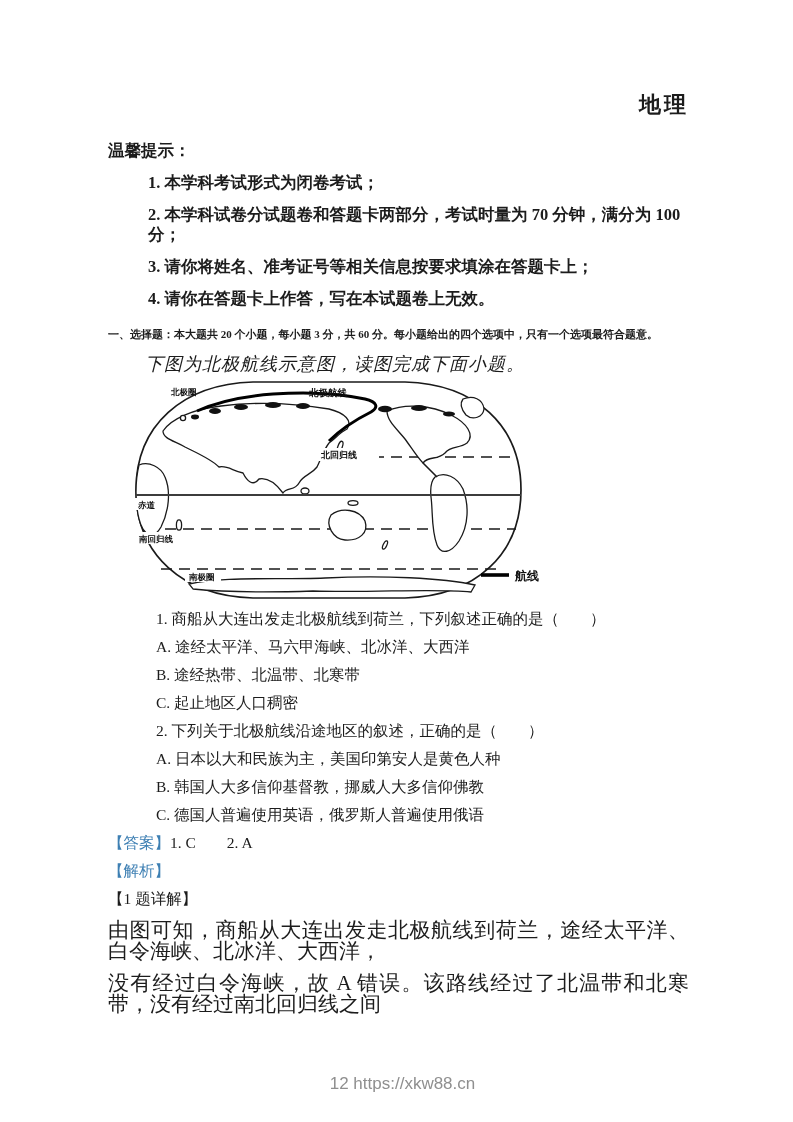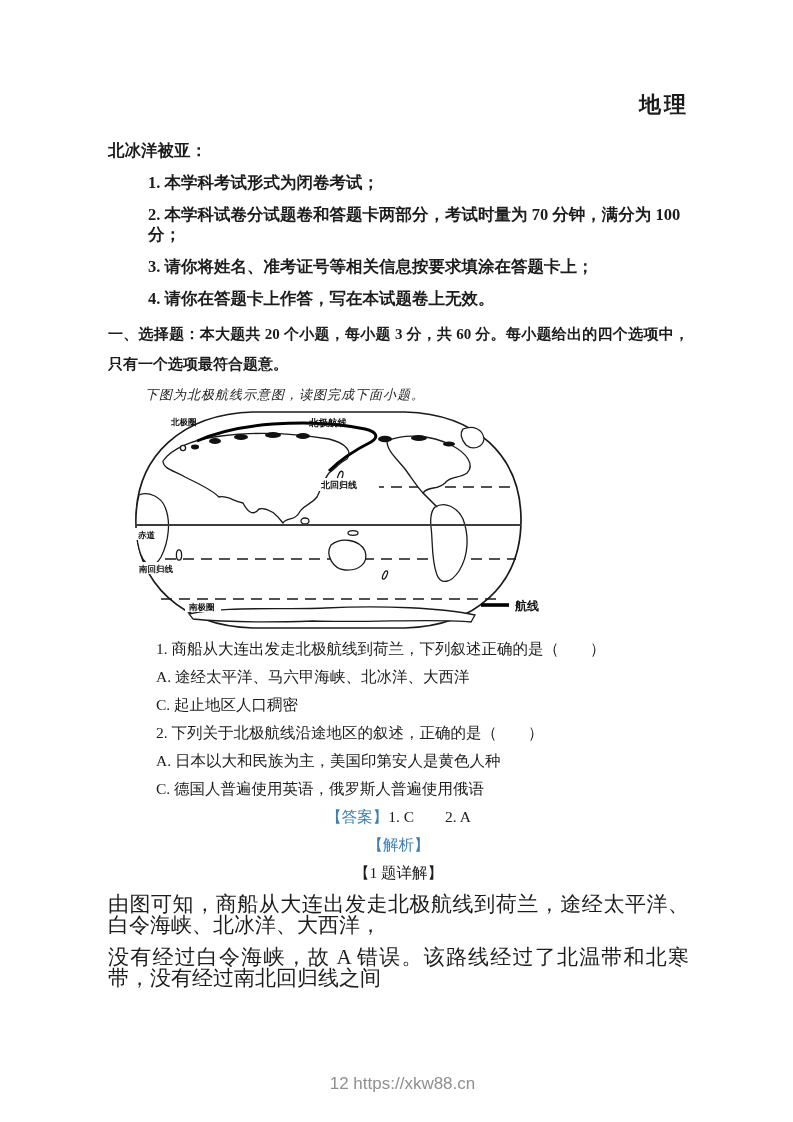--- a/index.html
+++ b/index.html
@@ -5,42 +5,42 @@
   * { margin:0; padding:0; box-sizing:border-box; }
   html,body { background:#ffffff; }
   body {
     width:793px; height:1122px; position:relative; overflow:hidden;
     font-family:"Liberation Serif", serif; color:#1c1c1c;
   }
   .page { padding:92px 104px 0 108px; }
   .title { text-align:right; font-size:22px; font-weight:bold; letter-spacing:3px; line-height:26px; }
   .notice-heading { margin-top:22px; font-size:16.5px; font-weight:bold; line-height:21px; }
   .notice-item { margin-top:12px; font-size:16.5px; font-weight:bold; line-height:20px;margin-left:40px; }
-  .section-heading { margin-top:10px; font-size:15px; font-weight:bold; line-height:30px; text-align:justify; }
-  .intro { margin-top:5px; font-size:13px; font-style:italic; line-height:21px; text-indent:37px; letter-spacing:1px;font-family:Liberation Serif, serif; }
+  .section-heading { margin-top:10px; font-size:11px; font-weight:bold; line-height:30px; text-align:justify; }
+  .intro { margin-top:5px; font-size:18px; font-style:italic; line-height:21px; text-indent:37px; letter-spacing:1px;font-family:Liberation Serif, serif; }
   .map-figure { margin:4px 0 0 25px; width:424px; height:222px; }
   .qline { margin-top:8px; font-size:15.5px; line-height:20px;margin-left:48px; }
-  .answer-line { margin-top:8px; font-size:15.5px; line-height:20px;text-align:center; }
+  .answer-line { margin-top:8px; font-size:15.5px; line-height:20px; }
   .blue { color:#3d7fb3; }
   .para { margin-top:11px; font-size:21px; line-height:21px; text-align:justify; }
   .footer {
     position:absolute; left:12px; right:0; bottom:28px; text-align:center;
     font-family:"Liberation Sans", sans-serif; font-size:17px; color:#8f8f8f;
   }
   .map-label { font-family:"Liberation Serif", serif; font-weight:bold; }
 </style>
 </head>
 <body>
 
 <div class="page">
 
   <h1 class="title">地理</h1>
 
   <div>
-    <div class="notice-heading">北冰洋被亚：</div>
+    <div class="notice-heading">温馨提示：</div>
     <div class="notice-item">1. 本学科考试形式为闭卷考试；</div>
     <div class="notice-item">2. 本学科试卷分试题卷和答题卡两部分，考试时量为 70 分钟，满分为 100 分；</div>
     <div class="notice-item">3. 请你将姓名、准考证号等相关信息按要求填涂在答题卡上；</div>
     <div class="notice-item">4. 请你在答题卡上作答，写在本试题卷上无效。</div>
   </div>
 
   <div class="section-heading">一、选择题：本大题共 20 个小题，每小题 3 分，共 60 分。每小题给出的四个选项中，只有一个选项最符合题意。</div>
 
   <div class="intro">下图为北极航线示意图，读图完成下面小题。</div>
 
@@ -104,26 +104,28 @@
       <g>
         <line x1="348" y1="196" x2="376" y2="196" stroke="#000000" stroke-width="3.6"></line>
         <text x="382" y="201" font-size="12" class="map-label" fill="#111111">航线</text>
       </g>
     </svg>
   </div>
 
   <div>
     <div class="qline">1. 商船从大连出发走北极航线到荷兰，下列叙述正确的是（　　）</div>
     <div class="qline">A. 途经太平洋、马六甲海峡、北冰洋、大西洋</div>
+    <div class="qline">B. 途经热带、北温带、北寒带</div>
     <div class="qline">C. 起止地区人口稠密</div>
   </div>
 
   <div>
     <div class="qline">2. 下列关于北极航线沿途地区的叙述，正确的是（　　）</div>
     <div class="qline">A. 日本以大和民族为主，美国印第安人是黄色人种</div>
+    <div class="qline">B. 韩国人大多信仰基督教，挪威人大多信仰佛教</div>
     <div class="qline">C. 德国人普遍使用英语，俄罗斯人普遍使用俄语</div>
   </div>
 
   <div class="answer-line">
     <span class="blue">【答案】</span><span>1. C　　2. A</span>
   </div>
 
   <div class="answer-line blue">【解析】</div>
 
   <div class="answer-line">【1 题详解】</div>

